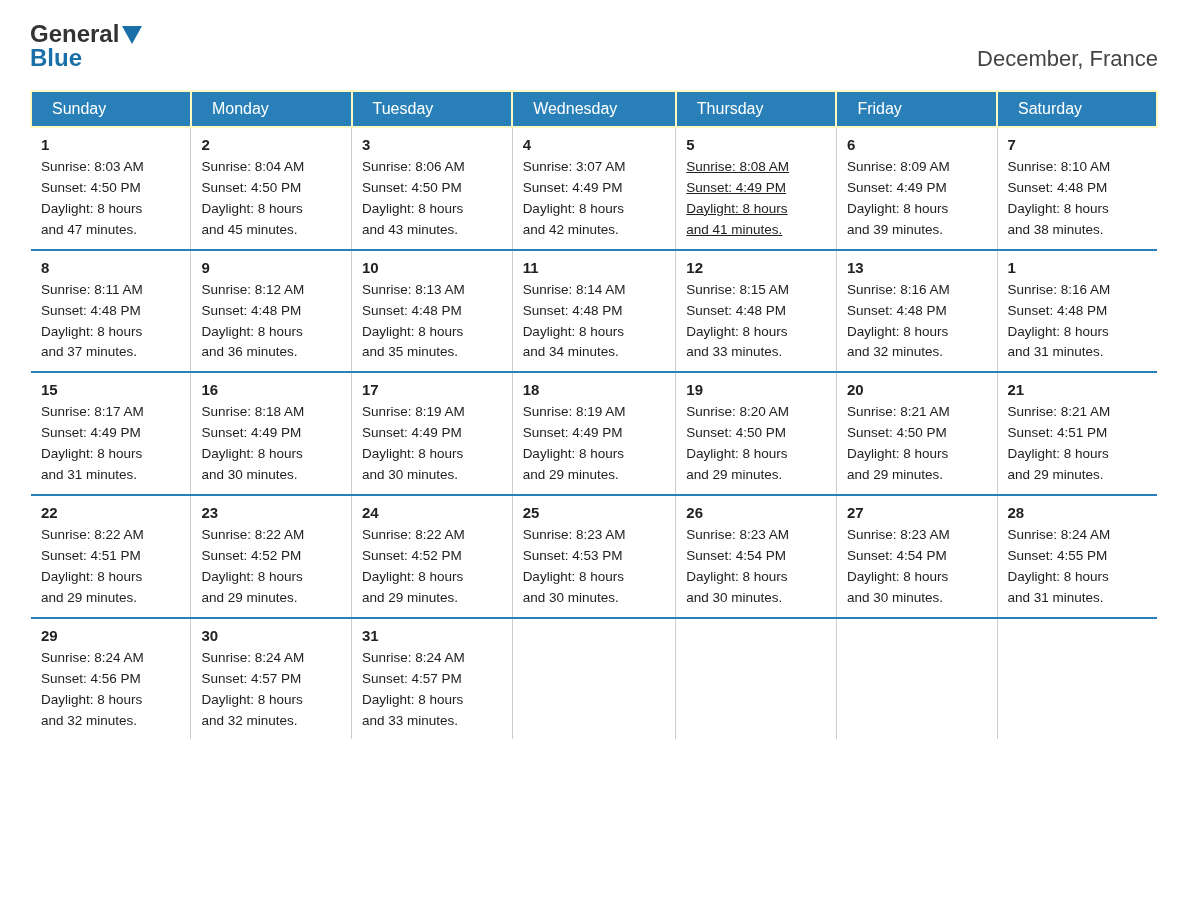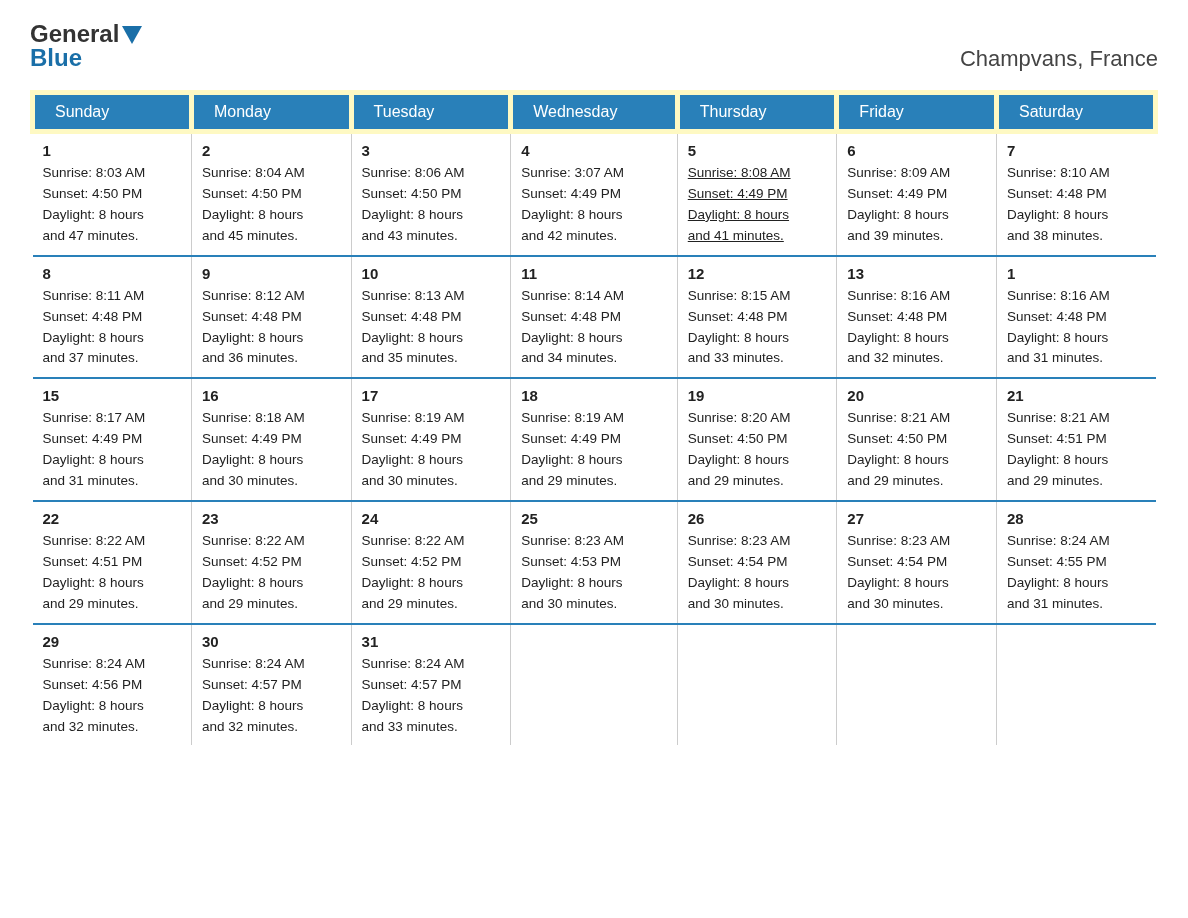--- a/index.html
+++ b/index.html
@@ -42,21 +42,21 @@
     }
     thead tr {
       background-color: #2980b9;
     }
     thead th {
       color: #fff;
       font-size: 16px;
       font-weight: normal;
       padding: 8px 20px;
       text-align: left;
-      border: 5px solid #fef9c3;
+      border: 2px solid #fef9c3;
     }
     tbody tr {
       border-bottom: 2px solid #2980b9;
     }
     tbody td {
       vertical-align: top;
       padding: 8px 10px;
       font-size: 14px;
       color: #222;
       border-left: 1px solid #ccc;
@@ -84,21 +84,21 @@
 
 <div class="header">
   <div class="logo">
     <div style="display:flex;align-items:center;">
       <span style="font-size:24px;font-weight:bold;color:#333;">General</span>
       <span style="display:inline-block;width:0;height:0;border-left:10px solid transparent;border-right:10px solid transparent;border-top:18px solid #1a6fa8;margin-left:3px;margin-top:2px;"></span>
     </div>
     <div style="font-size:24px;font-weight:bold;color:#1a6fa8;margin-top:-4px;">Blue</div>
   </div>
   <div class="title-block">
-    <h2>Champvans, France</h2>
+    <h2>December, France</h2>
   </div>
 </div>
 
 <table>
   <thead>
     <tr>
       <th>Sunday</th>
       <th>Monday</th>
       <th>Tuesday</th>
       <th>Wednesday</th>

